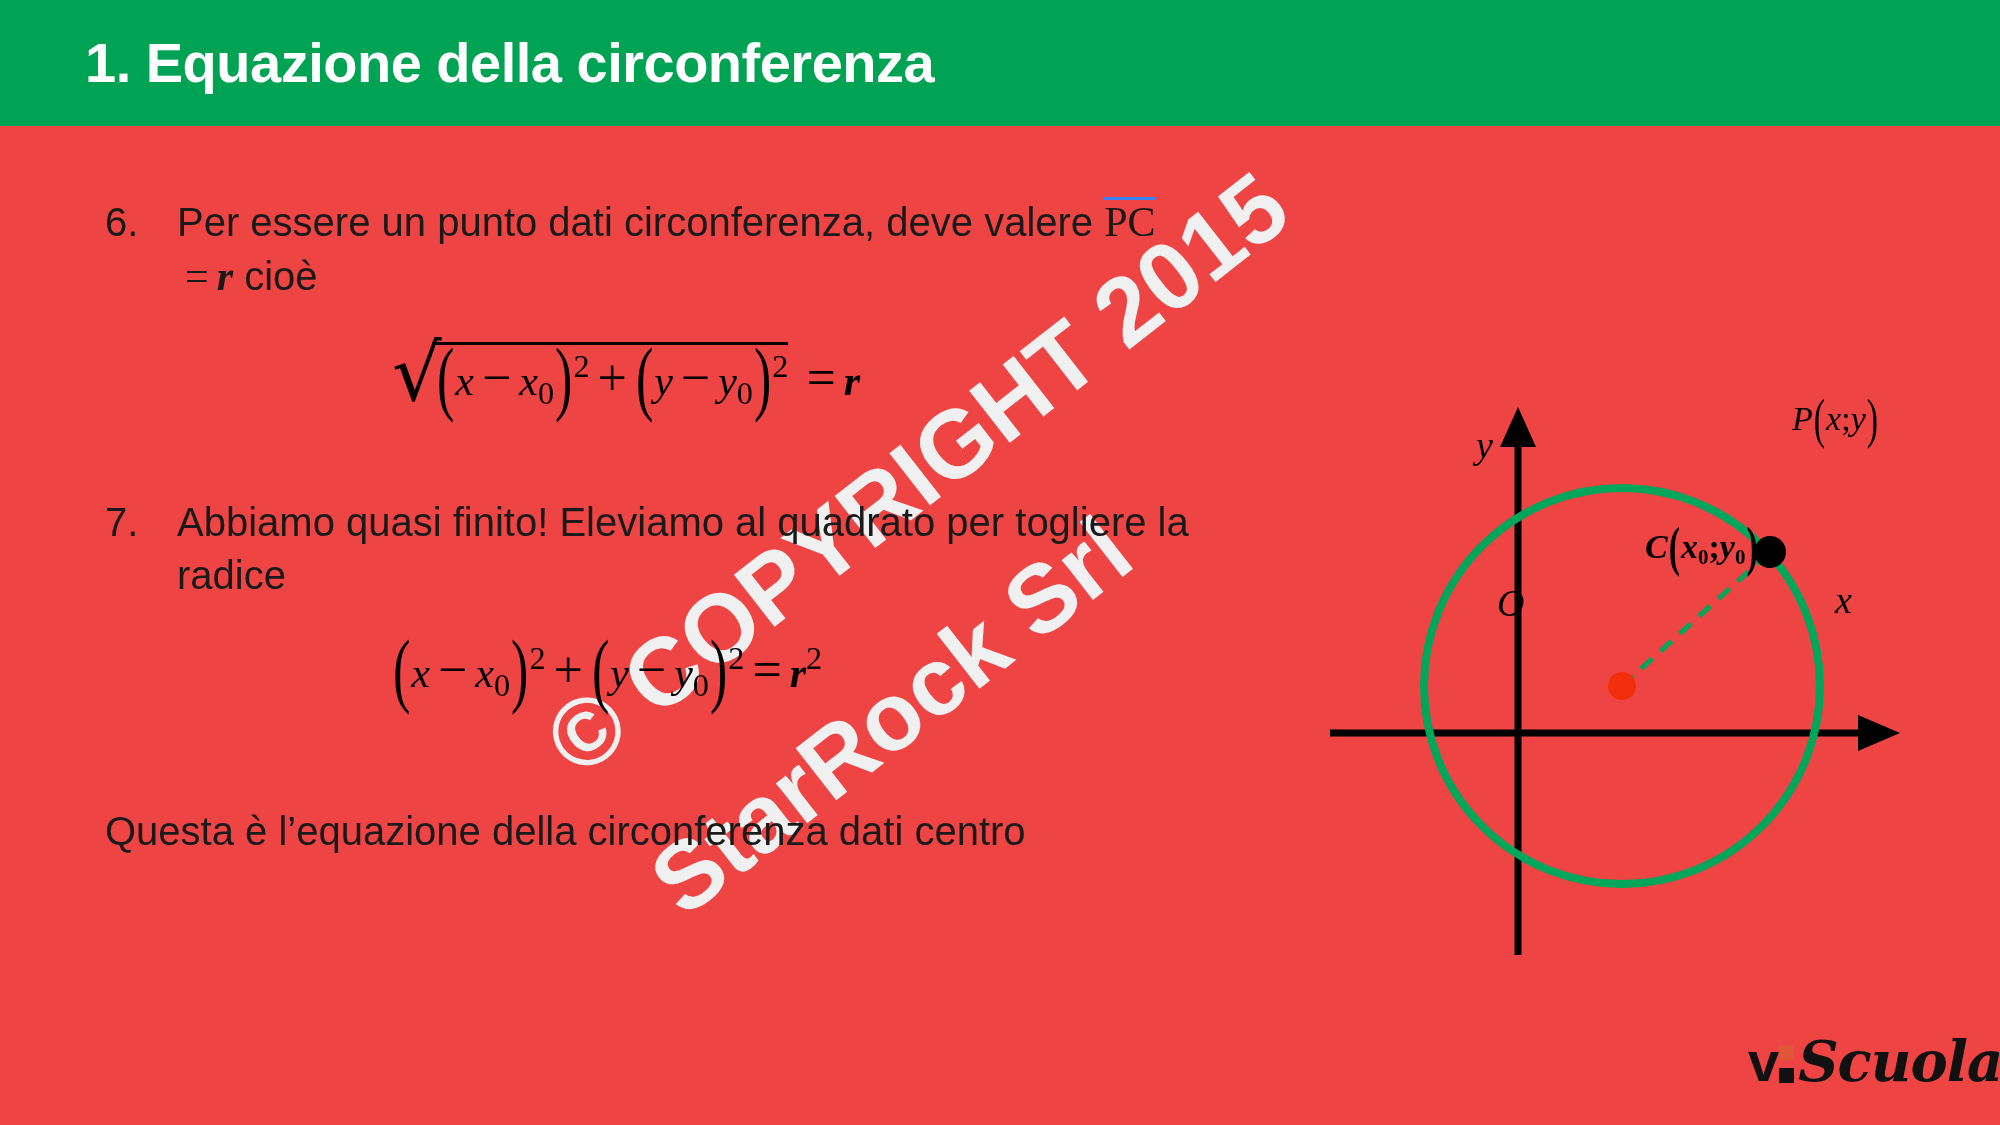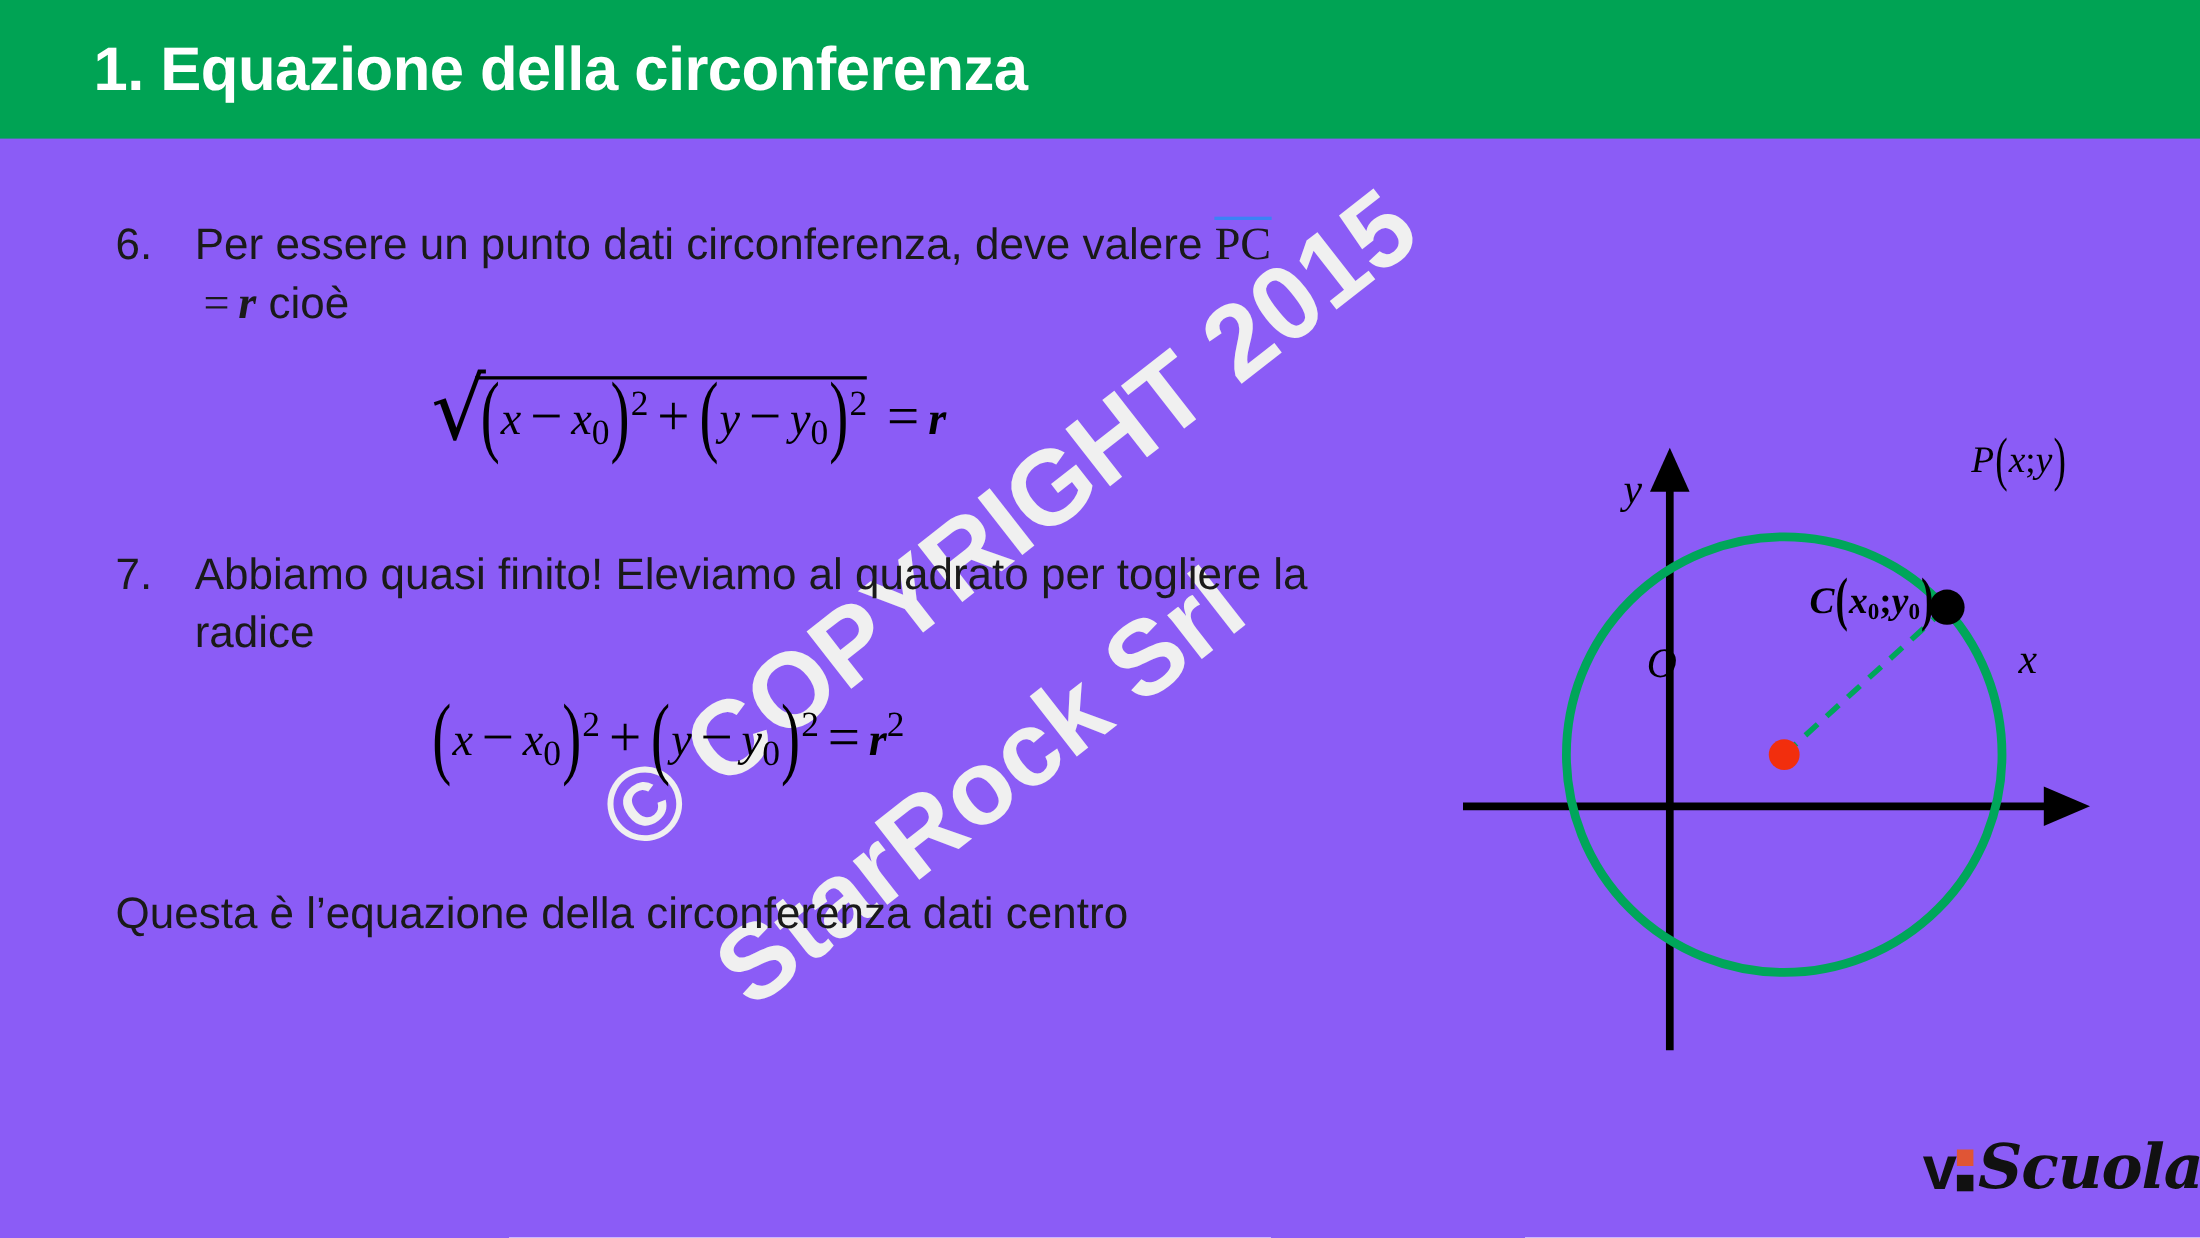--- a/index.html
+++ b/index.html
@@ -4,21 +4,21 @@
 <style>
   html, body {
     margin: 0;
     padding: 0;
     background: #ffffff;
   }
   #slide {
     position: relative;
     width: 2000px;
     height: 1125px;
-    background: #8b5cf6;
+    background: #ef4444;
     overflow: hidden;
     font-family: "Liberation Sans", sans-serif;
   }
 
   
   #header-bar {
     position: absolute;
     left: 0; top: 0;
     width: 2000px;
     height: 126px;

